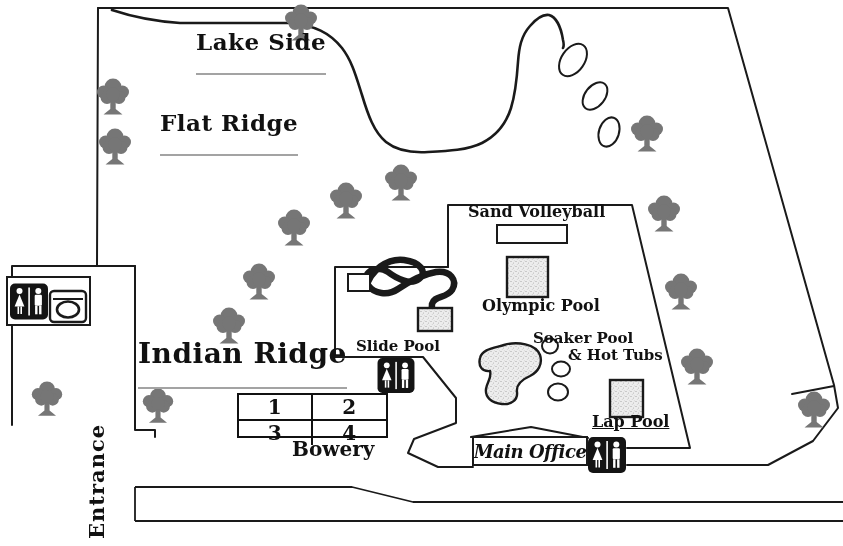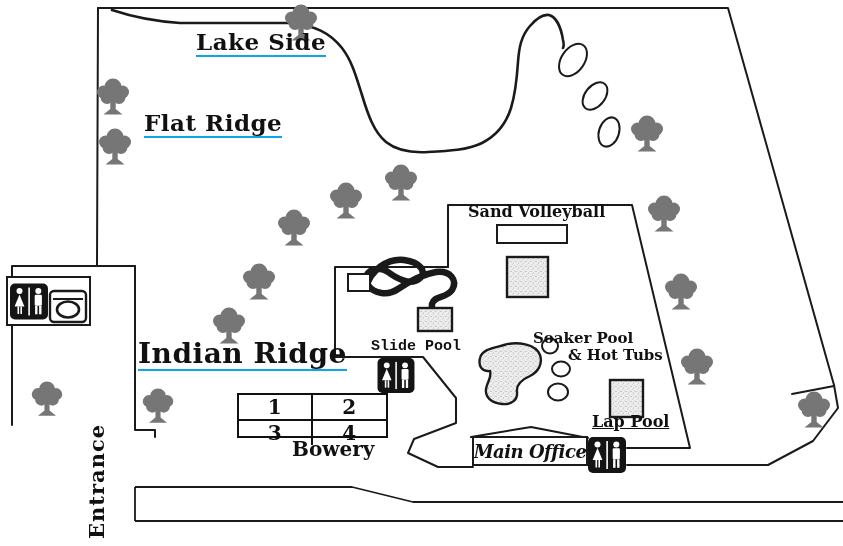--- a/index.html
+++ b/index.html
@@ -24,21 +24,21 @@
   .white-shape{fill:#fff;stroke:var(--outline);stroke-width:2;}
   .pool{fill:url(#stipple);stroke:var(--outline);stroke-width:2.4;}
   .slide{fill:none;stroke:var(--outline);stroke-width:6.5;stroke-linecap:round;stroke-linejoin:round;}
   .tree{fill:var(--tree);}
   .sign-bg{fill:var(--sign);}
   .sign-fg{fill:#fff;}
   .lbl{position:absolute;white-space:nowrap;line-height:1.05;}
   .big{font-size:23px;font-weight:bold;letter-spacing:0.5px;}
   .med{font-size:16px;font-weight:bold;text-align:center;}
   .sml{font-size:15px;font-weight:bold;}
-  .under{border-bottom:2px solid #0ea5e9;padding-bottom:1px;}
+  .under{border-bottom:2px solid #a3a3a3;padding-bottom:19px;}
   .office-label{
     position:absolute;left:473px;top:437px;width:114px;height:28px;
     display:flex;align-items:center;justify-content:center;
     font-style:italic;font-weight:bold;font-size:18px;letter-spacing:-0.5px;
   }
   .entrance{
     position:absolute;left:86px;top:539px;
     transform:rotate(-90deg);transform-origin:0 0;
     font-size:21px;font-weight:bold;letter-spacing:1px;
   }
@@ -201,25 +201,26 @@
       <use href="#tree" x="139" y="387" width="38" height="38"></use>
       <use href="#tree" x="627" y="114" width="40" height="40"></use>
       <use href="#tree" x="644" y="194" width="40" height="40"></use>
       <use href="#tree" x="661" y="272" width="40" height="40"></use>
       <use href="#tree" x="677" y="347" width="40" height="40"></use>
       <use href="#tree" x="793" y="390" width="42" height="40"></use>
     </g>
   </svg>
 
   <div class="lbl big under" style="left:196px;top:30px;">Lake Side</div>
-  <div class="lbl big under" style="left:144px;top:111px;">Flat Ridge</div>
+  <div class="lbl big under" style="left:160px;top:111px;">Flat Ridge</div>
   <div class="lbl big under" style="left:138px;top:339px;font-size:28px;">Indian Ridge</div>
 
   <div class="lbl med" style="left:468px;top:204px;">Sand Volleyball</div>
-  <div class="lbl sml" style="left:371px;top:339px;font-family:Liberation Mono, monospace;">Slide Pool</div>
+  <div class="lbl med" style="left:482px;top:298px;">Olympic Pool</div>
+  <div class="lbl sml" style="left:356px;top:339px;">Slide Pool</div>
   <div class="lbl sml" style="left:533px;top:331px;">Soaker Pool</div>
   <div class="lbl sml" style="left:568px;top:348px;">&amp; Hot Tubs</div>
   <div class="lbl med" style="left:592px;top:414px;text-decoration:underline;">Lap Pool</div>
   <div class="lbl" style="left:259px;top:439px;font-size:20px;font-weight:bold;margin-left:33px;">Bowery</div>
 
   <div class="office-label">Main Office</div>
   <div class="lbl entrance">Entrance</div>
 
   <div class="bowery-table">
     <div class="bowery-cell">1</div>

